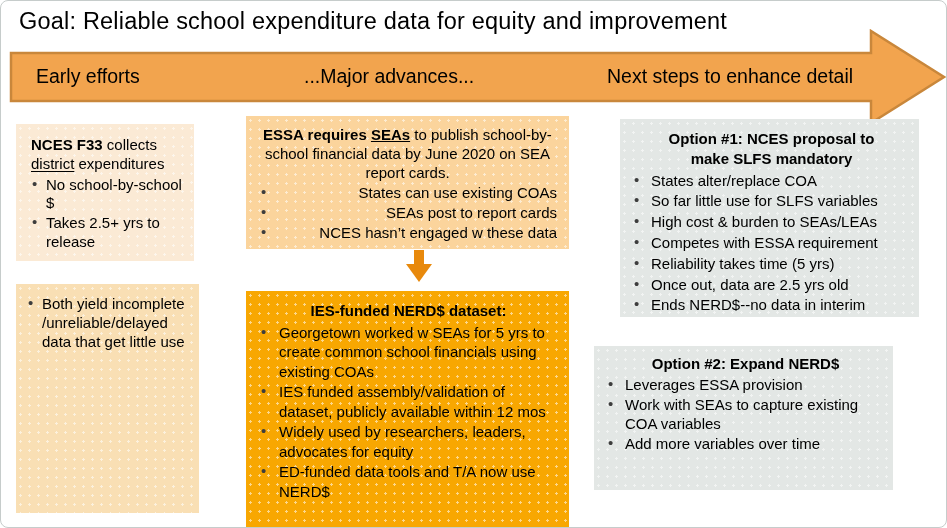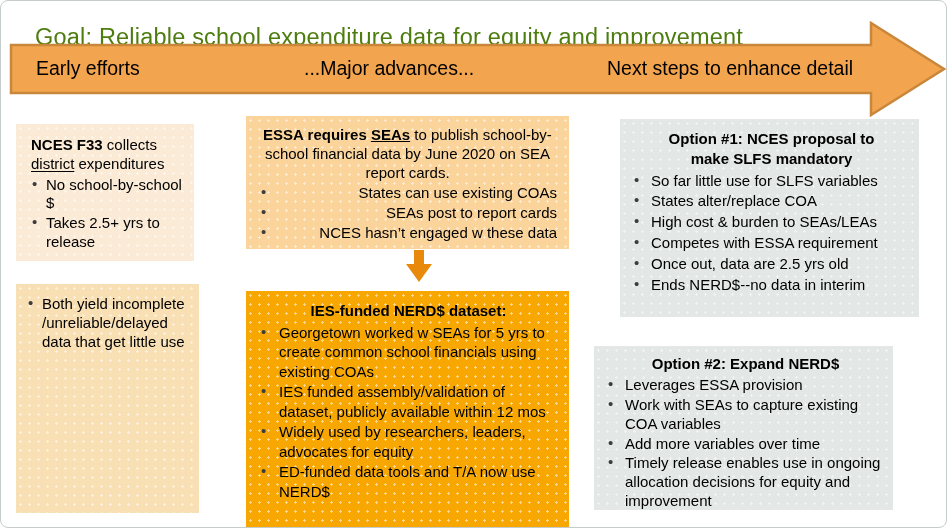--- a/index.html
+++ b/index.html
@@ -2,26 +2,26 @@
 <html><head>
 <meta charset="utf-8">
 <style>
   html,body{margin:0;padding:0;background:#fff;}
   body{font-family:"Liberation Sans",sans-serif;color:#000;}
   .slide{
     position:relative;width:945px;height:526px;background:#fff;
     border:1px solid #c6cccb;border-radius:8px;overflow:hidden;
   }
   .slide-title{
-    position:absolute;top:7px;left:18px;margin:16px;
-    font-size:23.5px;font-weight:400;color:#4d7c0f;letter-spacing:.2px;
+    position:absolute;top:7px;left:18px;margin:0;
+    font-size:23.5px;font-weight:400;color:#000000;letter-spacing:.2px;
     white-space:nowrap;
   }
   
-  .banner{position:absolute;left:0;top:20px;width:894px;height:96px;}
+  .banner{position:absolute;left:0;top:28px;width:894px;height:96px;}
   .banner svg{position:absolute;left:0;top:0;}
   .banner-label{
     position:absolute;top:36px;font-size:19.5px;color:#000;white-space:nowrap;
   }
   .banner-label.early{left:35px;}
   .banner-label.major{left:303px;}
   .banner-label.next{left:606px;}
   
   .box{
     position:absolute;box-sizing:border-box;font-size:15px;line-height:1.25;
@@ -41,21 +41,21 @@
   .box-c{left:245px;top:115px;width:323px;height:133px;padding:10px 12px 6px 12px;}
   .box-c .hdr{text-align:center;margin-bottom:1px;}
   .box-c li{padding-left:21px;text-align:right;}
   .box-c li::before{left:3px;}
   .down-arrow{position:absolute;left:400px;top:249px;}
   .box-d{left:245px;top:283px;width:323px;height:290px;padding:10px 10px 6px 12px;line-height:1.3;margin-top:7px;}
   .box-d li{padding-left:21px;}
   .box-d li::before{left:3px;}
   
   .box-e{left:619px;top:118px;width:299px;height:198px;padding:10px 8px 6px 12px;line-height:1.32;}
-  .box-f{left:593px;top:345px;width:299px;height:164px;padding:9px 8px 6px 12px;line-height:1.26;}
+  .box-f{left:593px;top:345px;width:299px;height:144px;padding:9px 8px 6px 12px;line-height:1.26;}
   .box-e li,.box-f li{padding-left:19px;}
   .box-e li::before,.box-f li::before{left:2px;}
   b,u{font-style:normal;}
 </style>
 </head>
 <body>
 
 <div class="slide">
 
   <h1 class="slide-title">Goal: Reliable school expenditure data for equity and improvement</h1>
@@ -105,32 +105,32 @@
         <li>IES funded assembly/validation of dataset, publicly available within 12 mos</li>
         <li>Widely used by researchers, leaders, advocates for equity</li>
         <li>ED-funded data tools and T/A now use NERD$</li>
       </ul>
   </div>
 
   <div class="box box-e" style="background-color: rgb(227, 231, 229);">
     <div class="box-title">Option #1: NCES proposal to
 make SLFS mandatory</div>
     <ul>
+        <li>States alter/replace COA</li>
         <li>So far little use for SLFS variables</li>
-        <li>States alter/replace COA</li>
         <li>High cost &amp; burden to SEAs/LEAs</li>
         <li>Competes with ESSA requirement</li>
+        <li>Reliability takes time (5 yrs)</li>
         <li>Once out, data are 2.5 yrs old</li>
         <li>Ends NERD$--no data in interim</li>
       </ul>
   </div>
 
   <div class="box box-f" style="background-color: rgb(227, 231, 229);">
     <div class="box-title">Option #2: Expand NERD$</div>
     <ul>
         <li>Leverages ESSA provision</li>
         <li>Work with SEAs to capture existing COA variables</li>
         <li>Add more variables over time</li>
-        <li>Timely release enables use in ongoing allocation decisions for equity and improvement</li>
       </ul>
   </div>
 
 </div>
 
 </body></html>

